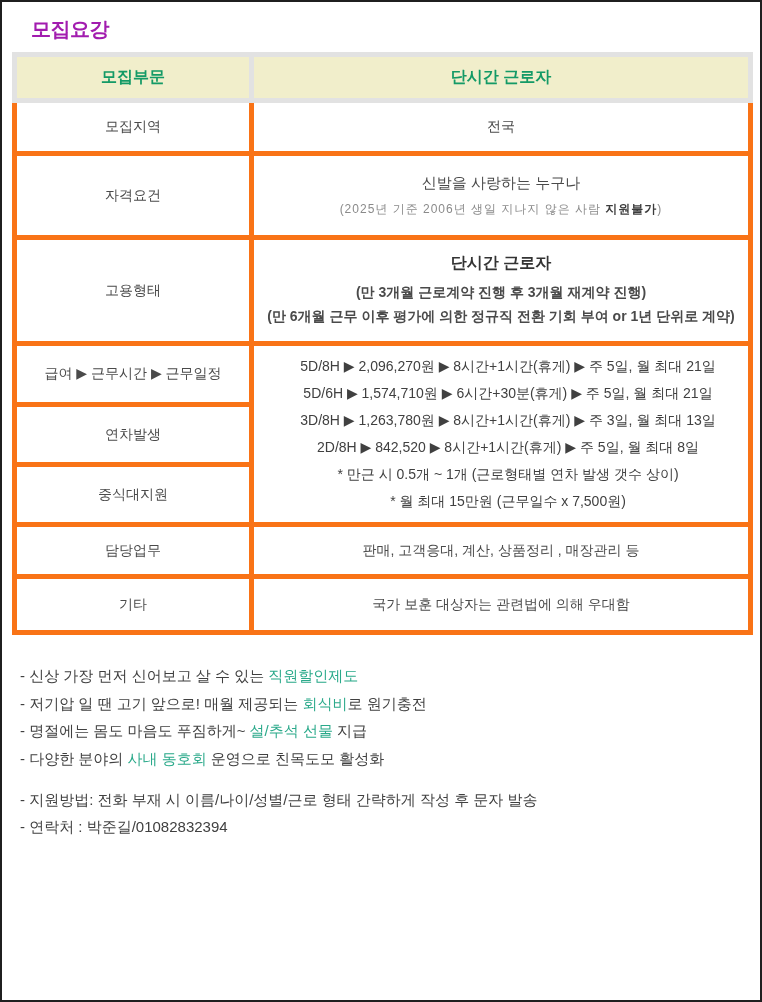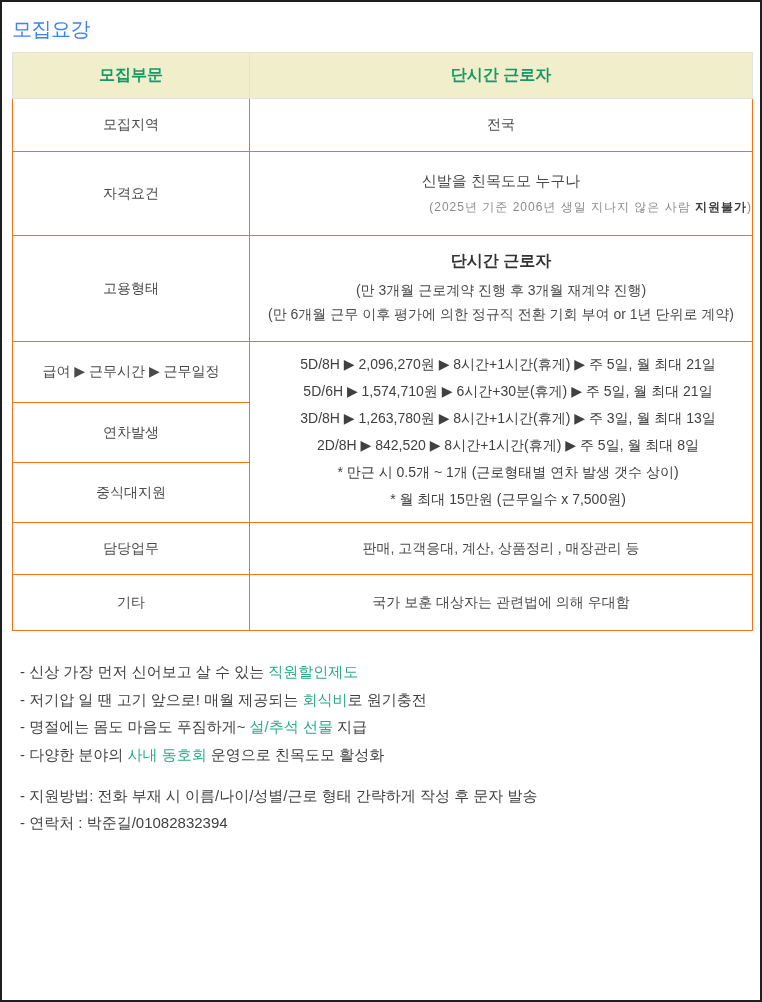--- a/index.html
+++ b/index.html
@@ -9,35 +9,35 @@
   .page {
     width: 762px;
     height: 1002px;
     border: 2px solid #1f1f1f;
     background: #ffffff;
     padding: 10px 10px 0 10px;
     overflow: hidden;
   }
 
   .section-title {
-    color: #3b82f6;
+    color: #a21caf;
     font-size: 20px;
-    font-weight: normal;
+    font-weight: bold;
     letter-spacing: -0.5px;
-    margin: 4px 0 0 0;
+    margin: 4px 0 0 19px;
   }
 
   table.recruit {
     width: 741px;
     border-collapse: collapse;
     margin-top: 9px;
     table-layout: fixed;
   }
   table.recruit th, table.recruit td {
-    border: 1px solid #f97316;
+    border: 5px solid #f97316;
     vertical-align: middle;
     text-align: center;
     color: #4a4a4a;
     font-size: 14px;
   }
   col.c1 { width: 237px; }
 
   tr.hdr th {
     background: #f1eecb;
     color: #149a66;
@@ -52,25 +52,25 @@
   .r-region  { height: 53px; }
   .r-qual    { height: 84px; }
   .r-emp     { height: 106px; }
   .r-sal     { height: 61px; }
   .r-leave   { height: 60px; }
   .r-meal    { height: 60px; }
   .r-duty    { height: 52px; }
   .r-etc     { height: 56px; }
 
   .qual-main { font-size: 15px; color: #4a4a4a; margin-bottom: 8px; }
-  .qual-note { font-size: 12px; color: #8a8a8a; letter-spacing: 1px; text-align: right; }
+  .qual-note { font-size: 12px; color: #8a8a8a; letter-spacing: 1px; }
   .qual-note b { color: #3c3c3c; }
 
   .emp-title { font-size: 16px; font-weight: bold; color: #333333; margin-bottom: 6px; }
-  .emp-line  { font-size: 14px; color: #4a4a4a; line-height: 24px; }
+  .emp-line  { font-size: 14px; color: #4a4a4a; line-height: 24px; font-weight: bold; }
 
   td.merged {
     text-align: left;
     padding-left: 14px;
     vertical-align: middle;
   }
   .sal-line { font-size: 14px; color: #404040; line-height: 27px; white-space: nowrap; }
 
   h2.sub { margin-top: 44px; }
   h2.sub2 { margin-top: 42px; }
@@ -102,21 +102,21 @@
     </thead>
     <tbody>
       <tr class="r-region">
         <td class="lbl">모집지역</td>
         <td>전국</td>
       </tr>
 
       <tr class="r-qual">
         <td class="lbl">자격요건</td>
         <td>
-          <div class="qual-main">신발을 친목도모 누구나</div>
+          <div class="qual-main">신발을 사랑하는 누구나</div>
           <div class="qual-note"><span>(2025년 기준 2006년 생일 지나지 않은 사람 </span><b>지원불가</b><span>)</span></div>
         </td>
       </tr>
 
       <tr class="r-emp">
         <td class="lbl">고용형태</td>
         <td>
           <div class="emp-title">단시간 근로자</div>
           <div class="emp-line">(만 3개월 근로계약 진행 후 3개월 재계약 진행)</div>
           <div class="emp-line">(만 6개월 근무 이후 평가에 의한 정규직 전환 기회 부여 or 1년 단위로 계약)</div>

